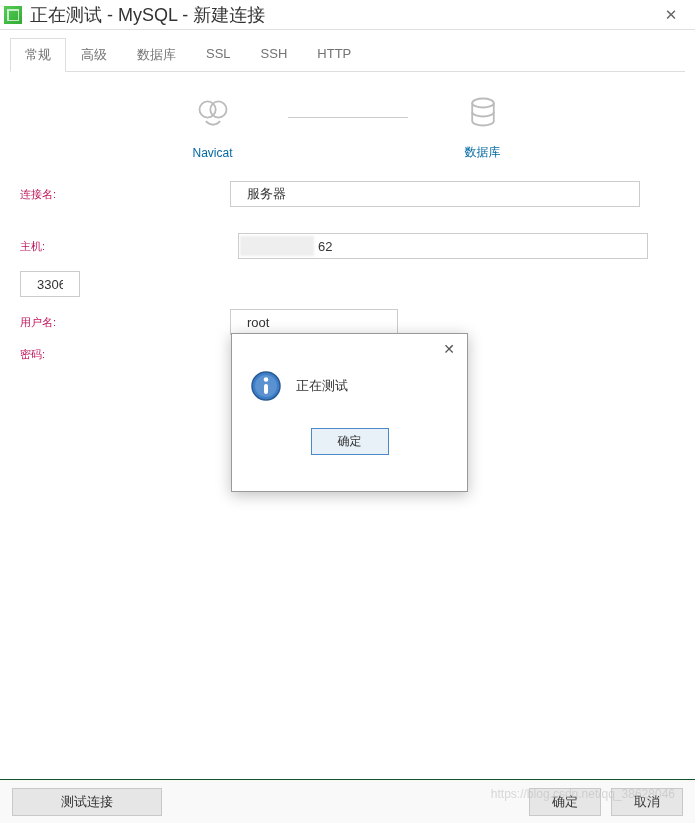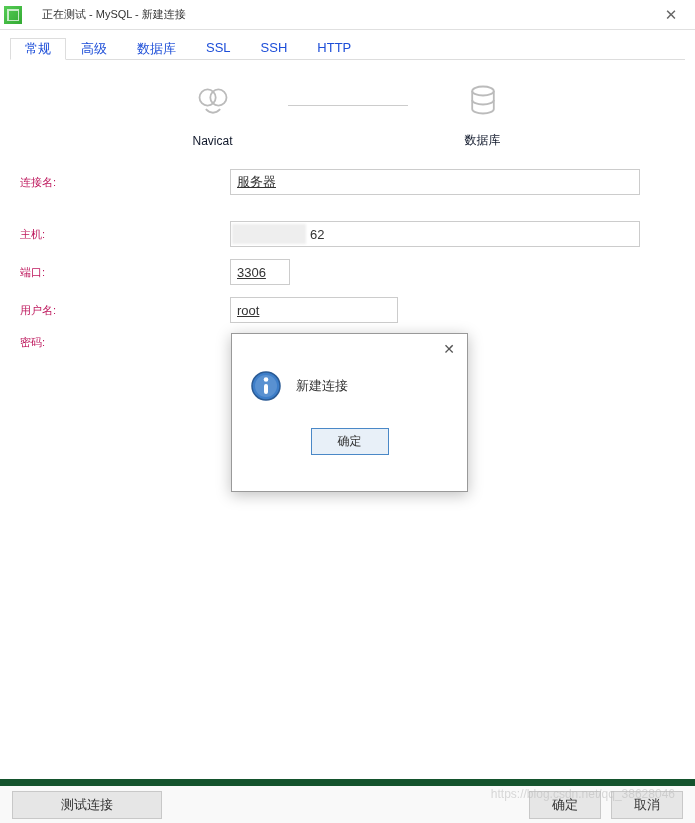--- a/index.html
+++ b/index.html
@@ -1,49 +1,49 @@
 <!DOCTYPE html>
 <html><head>
   <meta charset="utf-8">
   <style>
     * { box-sizing: border-box; margin: 0; padding: 0; font-family: "Microsoft YaHei", "Segoe UI", sans-serif; }
     body { background: #fff; width: 695px; height: 823px; overflow: hidden; position: relative; }
     
     .titlebar { height: 30px; border-bottom: 1px solid #e0e0e0; display: flex; align-items: center; padding: 0 4px; background: #fff; }
     .app-icon { width: 18px; height: 18px; background: linear-gradient(135deg, #5c5 0%, #3a3 100%); margin-right: 8px; display: inline-block; position: relative; }
     .app-icon::after { content: ""; position: absolute; inset: 3px; border: 1px solid rgba(255,255,255,0.7); border-top-width: 2px; border-left-width: 2px; }
-    .titlebar-text { font-size: 11px; color: #333; flex: 1; margin-left: 12px; }
+    .titlebar-text { font-size: 18px; color: #333; flex: 1; }
     .titlebar-close { width: 40px; text-align: center; font-size: 15px; color: #666; cursor: pointer; }
     
     .main-area { padding: 8px 10px 0 10px; }
     
     .tabs { display: flex; border-bottom: 1px solid #ddd; }
-    .tab { padding: 1px 14px; font-size: 13px; color: #1d4ed8; cursor: pointer; border: 1px solid transparent; border-bottom: none; margin-bottom: -1px; }
+    .tab { padding: 7px 14px; font-size: 13px; color: #737373; cursor: pointer; border: 1px solid transparent; border-bottom: none; margin-bottom: -1px; }
     .tab.active { border-color: #ddd; background: #fff; border-bottom: 1px solid #fff; }
     
     .content { padding: 12px 6px; }
     
     .diagram { display: flex; align-items: center; justify-content: center; gap: 30px; padding: 10px 0 20px 0; }
     .diagram-item { display: flex; flex-direction: column; align-items: center; gap: 10px; width: 90px; }
-    .diagram-label { font-size: 12px; color: #0f172a; }
+    .diagram-label { font-size: 12px; color: #0369a1; }
     .diagram-line { width: 120px; height: 1px; background: #ccc; margin-top: -20px; }
     .navicat-icon svg, .db-icon svg { width: 36px; height: 36px; }
     
     .form { padding: 0 4px; }
     .form-row { display: flex; align-items: center; margin-bottom: 12px; }
     .form-row.spaced { margin-top: 26px; }
     .form-label { width: 210px; font-size: 11px; color: #be185d; }
-    .form-input { border: 1px solid #ccc; height: 26px; padding: 0 6px; font-size: 13px; color: #333; outline: none; text-decoration: underline; }
+    .form-input { border: 1px solid #ccc; height: 26px; padding: 0 16px; font-size: 13px; color: #333; outline: none; }
     .w-full { width: 410px; }
     .w-sm { width: 60px; }
-    .host-display { display: flex; align-items: center; border: 1px solid #ccc; height: 26px; width: 410px; padding: 0 1px; }
+    .host-display { display: flex; align-items: center; border: 1px solid #ccc; height: 26px; width: 410px; padding: 0 1px; margin-left: 8px; }
     .host-blurred { width: 74px; height: 20px; background: #eee; filter: blur(1px); margin-right: 4px; }
     .host-text { font-size: 13px; color: #333; }
     
-    .footer { position: absolute; bottom: 0; left: 0; right: 0; height: 44px; border-top: 7px solid #14532d; display: flex; align-items: center; padding: 0 12px; gap: 10px; background: #f9f9f9; }
+    .footer { position: absolute; bottom: 0; left: 0; right: 0; height: 44px; border-top: 1px solid #14532d; display: flex; align-items: center; padding: 0 12px; gap: 10px; background: #f9f9f9; }
     .btn { height: 28px; font-size: 13px; background: #e6e6e6; border: 1px solid #c8c8c8; color: #333; cursor: pointer; padding: 0 22px; }
     .footer-spacer { flex: 1; }
     .btn-test { width: 150px; }
     
     .modal { position: absolute; left: 231px; top: 333px; width: 237px; height: 159px; background: #fff; box-shadow: 0 3px 14px rgba(0,0,0,0.25); border: 1px solid #999; }
     .modal-titlebar { height: 30px; display: flex; align-items: center; justify-content: flex-end; padding: 0 8px; }
     .modal-close { font-size: 14px; color: #555; cursor: pointer; padding: 2px 4px; }
     .modal-body { display: flex; align-items: center; gap: 14px; padding: 6px 18px 20px 18px; }
     .info-icon { width: 32px; height: 32px; flex-shrink: 0; }
     .modal-msg { font-size: 13px; color: #333; }
@@ -102,21 +102,20 @@
         <input class="form-input w-full" value="服务器" style="">
       </div>
       <div class="form-row spaced">
         <span class="form-label">主机:</span>
         <div class="host-display">
           <span class="host-blurred"></span>
           <span class="host-text">62</span>
         </div>
       </div>
       <div class="form-row">
-        <span class="form-label">端口:</span>
         <input class="form-input w-sm" value="3306" style="">
       </div>
       <div class="form-row">
         <span class="form-label">用户名:</span>
         <input class="form-input" style="width: 168px;" value="root">
       </div>
       <div class="form-row">
         <span class="form-label">密码:</span>
       </div>
     </div>
@@ -136,20 +135,20 @@
   </div>
   <div class="modal-body">
     <span class="info-icon">
       <svg viewBox="0 0 32 32">
           <circle cx="16" cy="16" r="14" fill="#3d7ec9" stroke="#2a5a94" stroke-width="1.5"></circle>
           <circle cx="16" cy="16" r="11" fill="#fff" opacity="0.15"></circle>
           <rect x="14" y="14" width="4" height="10" rx="2" fill="#fff"></rect>
           <circle cx="16" cy="9.5" r="2.3" fill="#fff"></circle>
         </svg>
     </span>
-    <span class="modal-msg">新建连接</span>
+    <span class="modal-msg">正在测试</span>
   </div>
   <div class="modal-footer">
     <button class="modal-btn">确定</button>
   </div>
 </div>
 
 <div class="watermark">https://blog.csdn.net/qq_38628046</div>
 
 </body></html>

